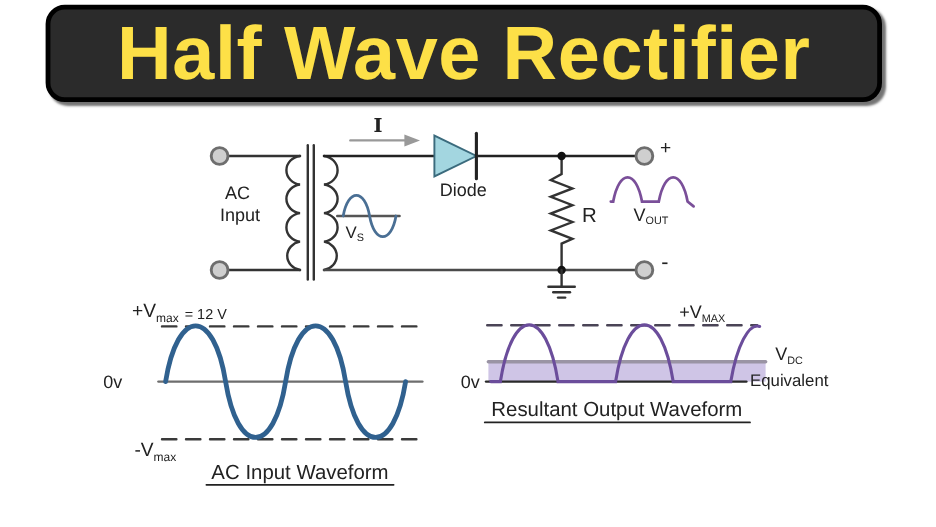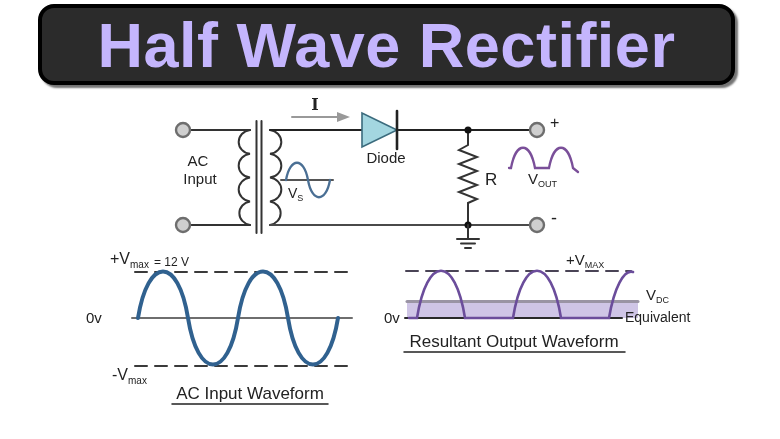--- a/index.html
+++ b/index.html
@@ -1,20 +1,20 @@
 <!DOCTYPE html>
 <html><head>
 <meta charset="utf-8">
 <style>
   html,body{margin:0;padding:0;background:#fff;}
   body{width:780px;height:439px;position:relative;font-family:"Liberation Sans",sans-serif;overflow:hidden;}
   .banner{position:absolute;left:38px;top:4px;width:689px;height:73px;background:#2b2b2b;
           border:4px solid #000;border-radius:16px;box-shadow:3px 3px 2px rgba(0,0,0,.55);
           display:flex;align-items:center;justify-content:center;z-index:2;}
-  .banner span{font-weight:bold;font-size:63px;color:#c4b5fd;letter-spacing:.5px;white-space:nowrap;
+  .banner span{font-weight:bold;font-size:63px;color:#fde047;letter-spacing:.5px;white-space:nowrap;
           font-family:"Liberation Sans",sans-serif;}
   svg{position:absolute;left:0;top:0;font-family:"Liberation Sans",sans-serif;}
   text{fill:#222;}
   .serifI{font-family:"DejaVu Serif",serif;font-weight:bold;}
 </style>
 </head>
 <body>
 
 <div class="banner">
   <span>Half Wave Rectifier</span>

